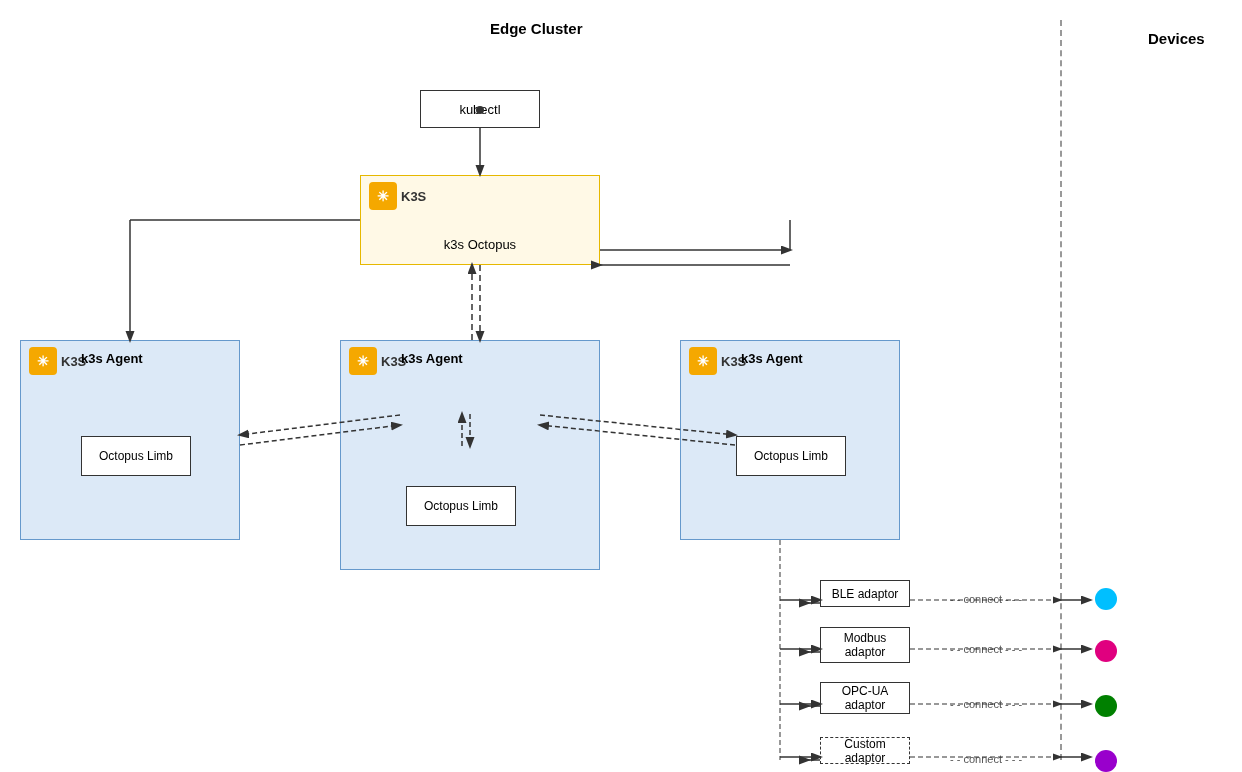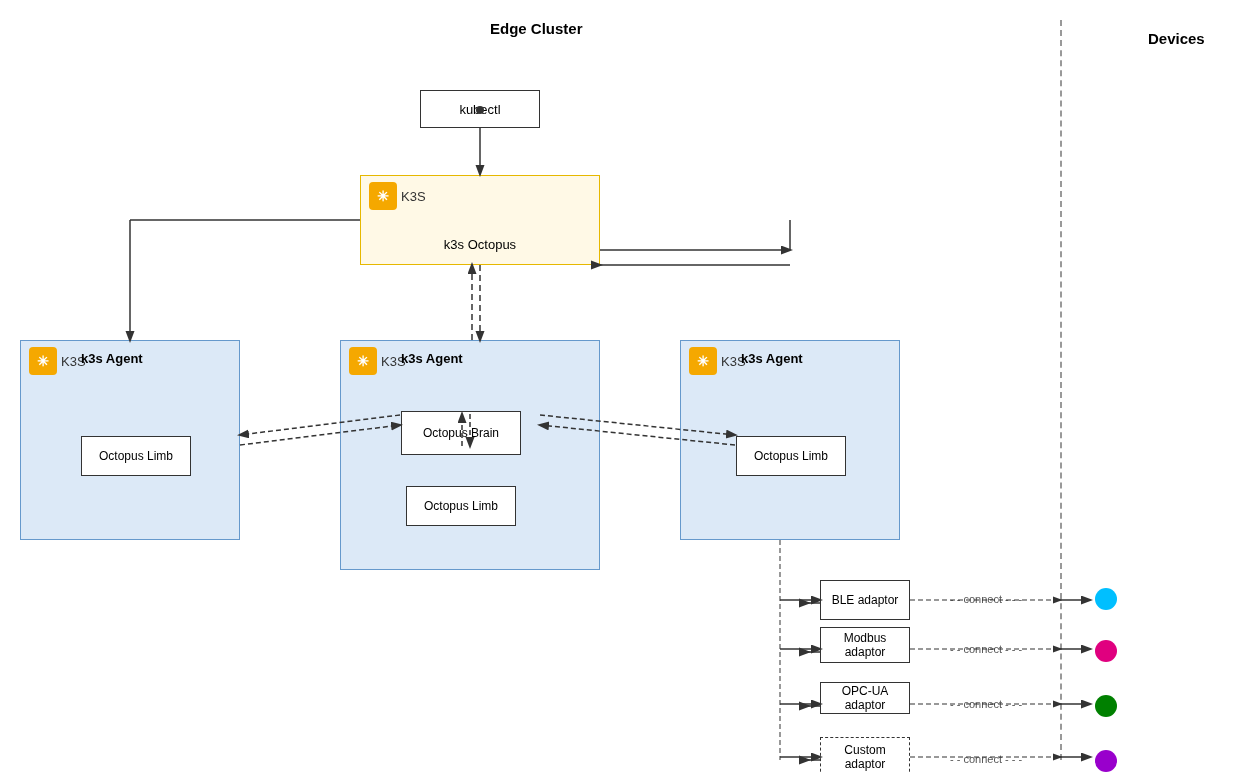--- a/index.html
+++ b/index.html
@@ -96,21 +96,21 @@
       border-radius: 4px;
       display: flex;
       align-items: center;
       justify-content: center;
       color: white;
       font-size: 14px;
       font-weight: bold;
     }
 
     .k3s-text {
-      font-weight: normal;
+      font-weight: bold;
       font-size: 13px;
       color: #333;
     }
 
     
     .inner-box {
       position: absolute;
       border: 1.5px solid #333;
       background: #fff;
       display: flex;
@@ -144,21 +144,21 @@
     .adaptor-box {
       position: absolute;
       border: 1.5px solid #333;
       background: #fff;
       display: flex;
       align-items: center;
       justify-content: center;
       text-align: center;
       font-size: 12px;
       width: 90px;
-      height: 40px;
+      height: 27px;
     }
 
     
     .device-dot {
       position: absolute;
       width: 22px; height: 22px;
       border-radius: 50%;
     }
 
     
@@ -214,23 +214,20 @@
       <span>Octopus Limb</span>
     </div>
   </div>
 
   <div class="agent-box agent-box-center">
     <div class="k3s-badge">
       <div class="k3s-icon">✳</div>
       <span class="k3s-text">K3S</span>
     </div>
     <span class="agent-label">k3s Agent</span>
-    <div class="inner-box octopus-brain-center">
-      <span>Octopus Brain</span>
-    </div>
     <div class="inner-box octopus-limb-center">
       <span>Octopus Limb</span>
     </div>
   </div>
 
   <div class="agent-box agent-box-right">
     <div class="k3s-badge">
       <div class="k3s-icon">✳</div>
       <span class="k3s-text">K3S</span>
     </div>

